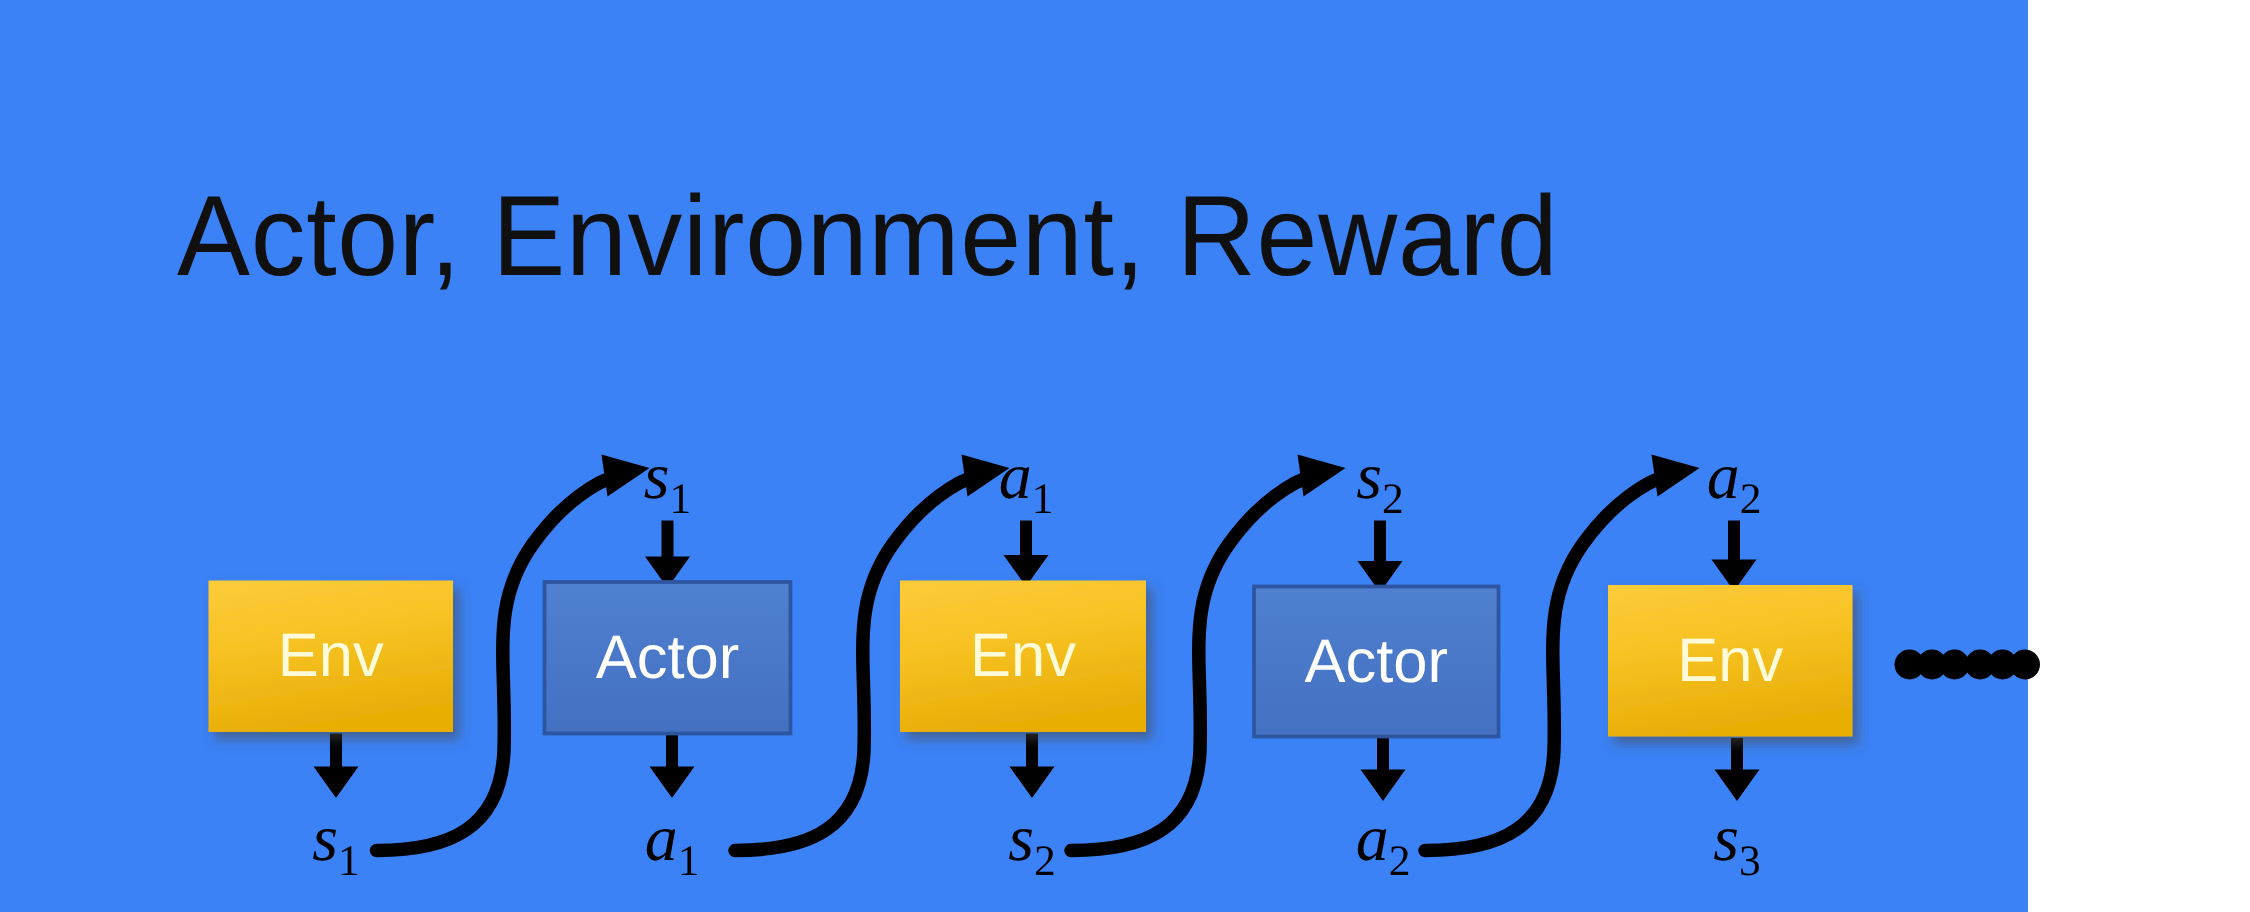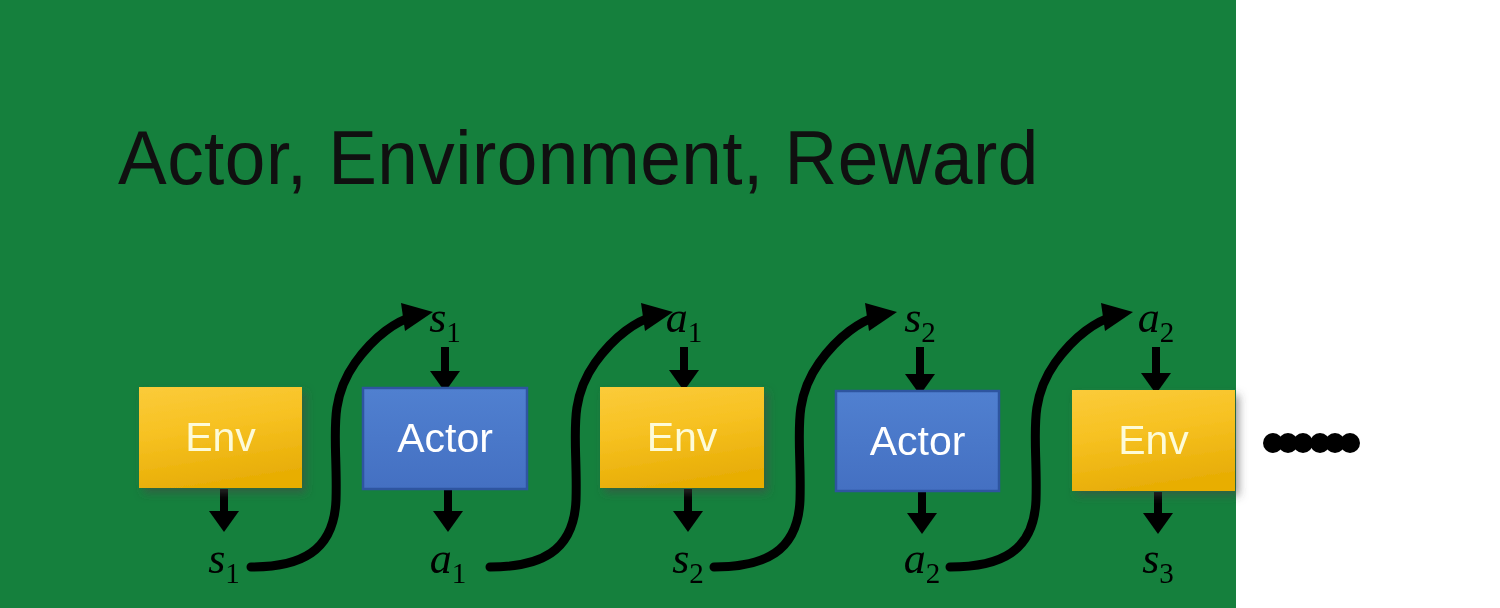--- a/index.html
+++ b/index.html
@@ -8,23 +8,23 @@
     background: #ffffff;
   }
   body {
     width: 1500px;
     height: 608px;
     overflow: hidden;
     font-family: "Liberation Sans", sans-serif;
   }
   #slide {
     position: relative;
-    width: 1236px;
+    width: 1352px;
     height: 608px;
-    background: #15803d;
+    background: #3b82f6;
   }
   #slide-title {
     position: absolute;
     left: 118px;
     top: 112px;
     font-family: "Liberation Sans", sans-serif;
     font-weight: 300;
     font-size: 76px;
     line-height: 92px;
     letter-spacing: 0.5px;

